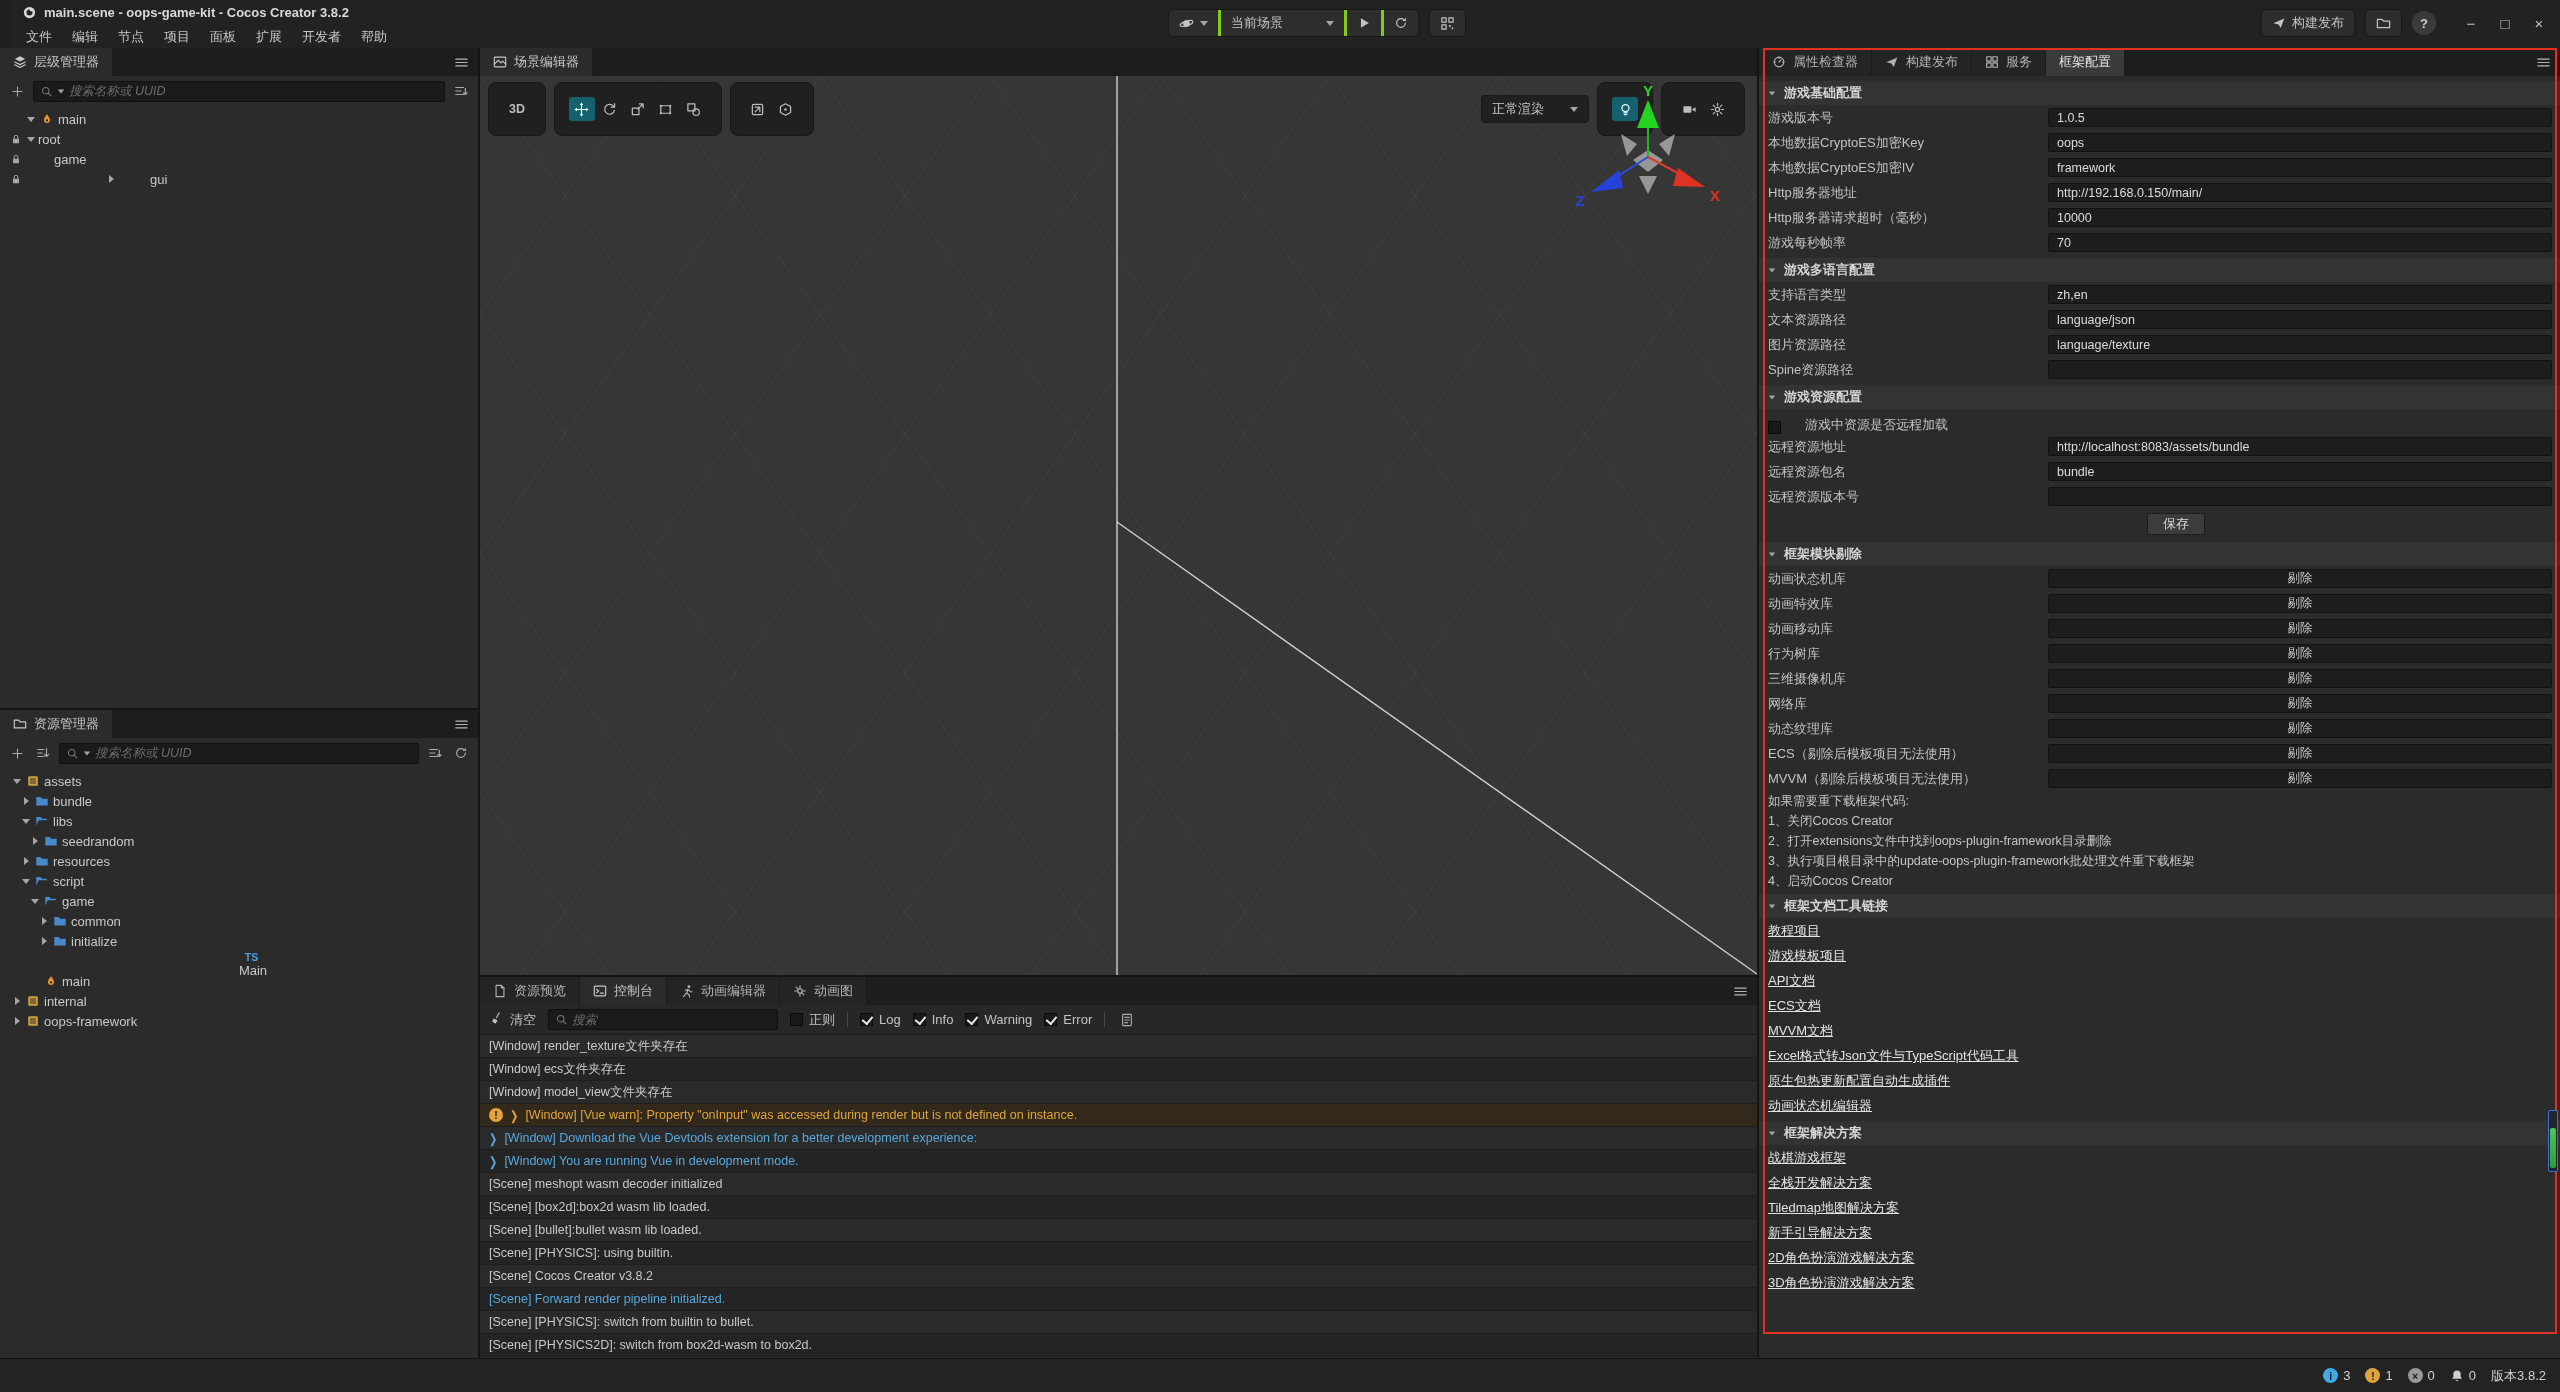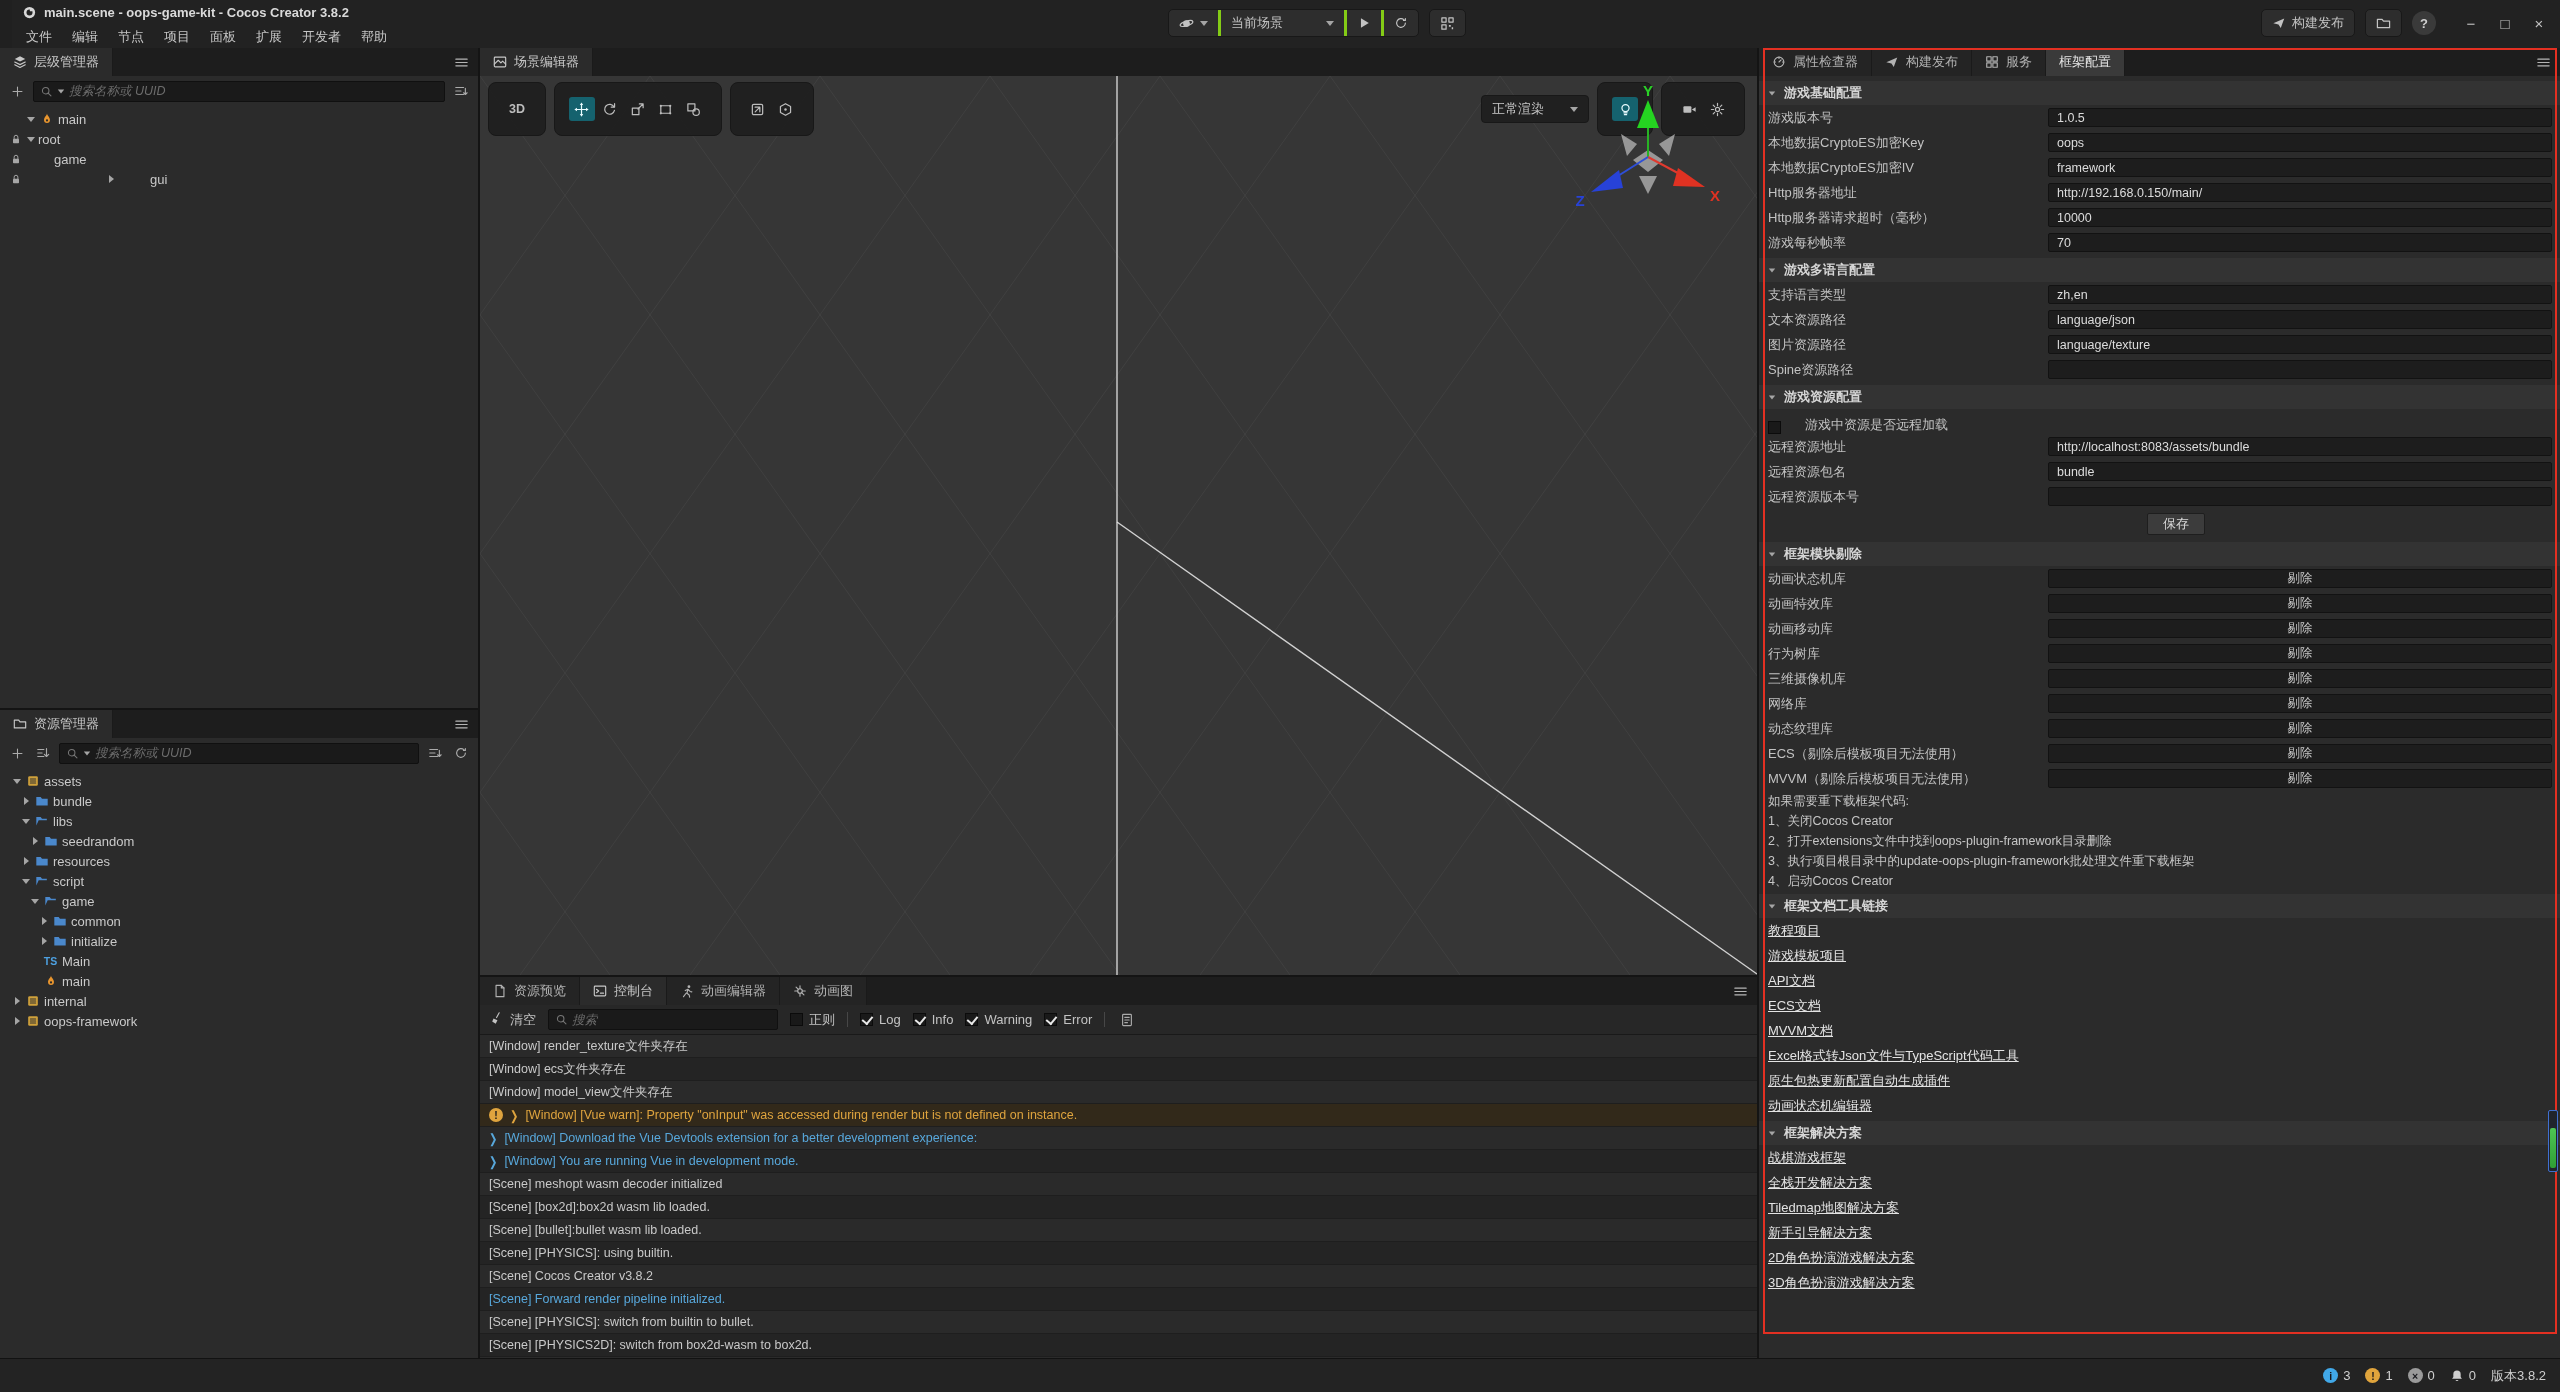--- a/index.html
+++ b/index.html
@@ -439,21 +439,21 @@
               <span class="exp">
                 <span class="chR"></span>
               </span>
               <span class="ticn fold">
                 <svg class="ic" width="14" height="14" viewBox="0 0 16 16" fill="none" stroke="currentColor" stroke-width="1.3" stroke-linecap="round" stroke-linejoin="round">
                   <path d="M1.5 3.5h5l1.5 2h6.5v7.5h-13z" stroke="none" fill="currentColor"></path>
                 </svg>
               </span>
               <span>initialize</span>
             </div>
-            <div class="trow" style="padding-left: 28px;">
+            <div class="trow" style="padding-left: 28px; flex-direction: column;">
               <span class="exp"></span>
               <span class="ticn">
                 <span class="ts-badge">TS</span>
               </span>
               <span>Main</span>
             </div>
             <div class="trow" style="padding-left: 28px;">
               <span class="exp"></span>
               <span class="ticn">
                 <svg class="ic" width="14" height="14" viewBox="0 0 16 16" fill="none" stroke="currentColor" stroke-width="1.3" stroke-linecap="round" stroke-linejoin="round">

